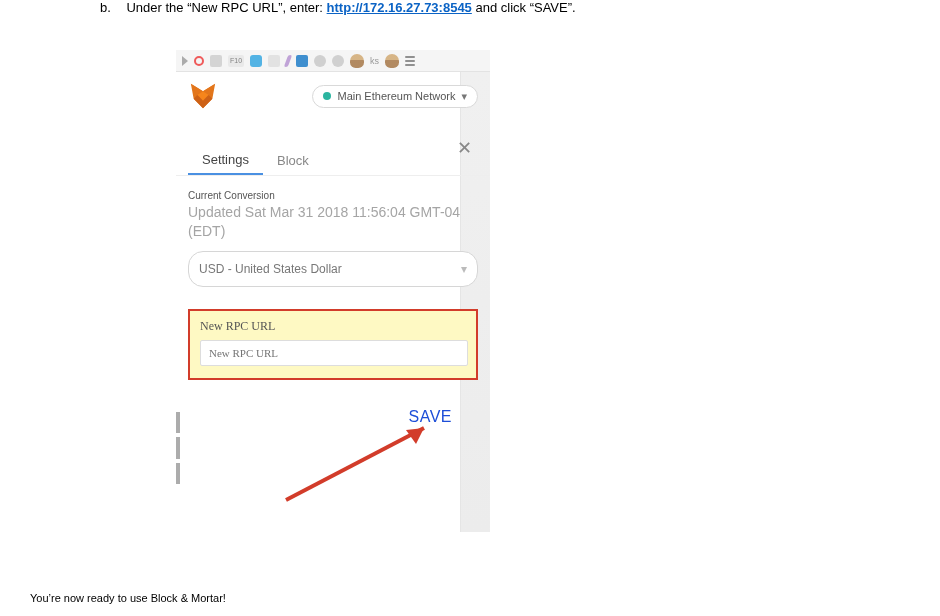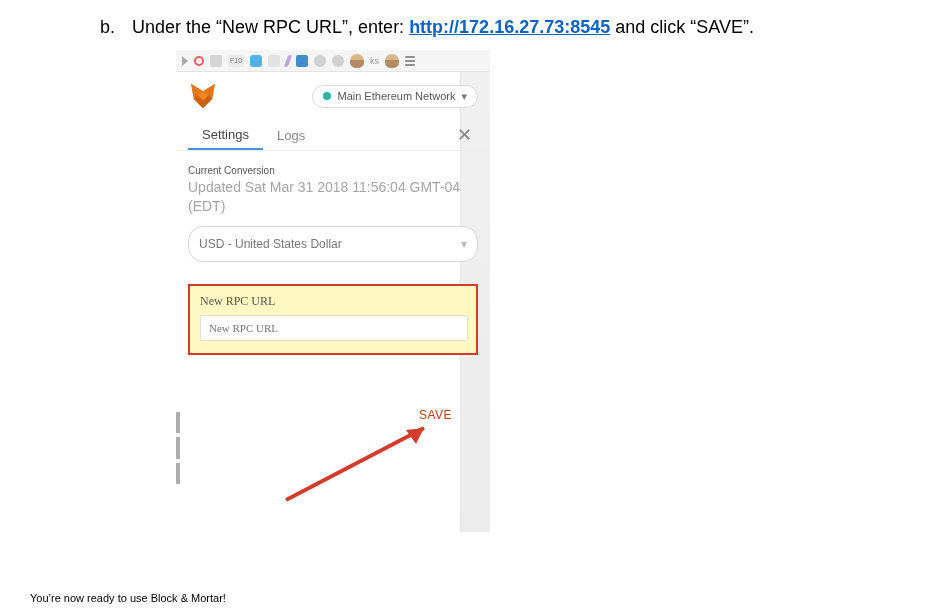--- a/index.html
+++ b/index.html
@@ -7,23 +7,23 @@
       width: 940px;
       height: 616px;
       background: #fff;
       font-family: Arial, Helvetica, sans-serif;
       color: #000;
       position: relative;
     }
     
     .instr-line {
       position: absolute;
-      top: 17px;
+      top: 0;
       left: 100px;
-      font-size: 18px;
+      font-size: 13px;
     }
     .instr-line .bullet { margin-right: 12px; }
     .instr-line a { color: #0b63c5; font-weight: bold; text-decoration: underline; }
     .final-line {
       position: absolute;
       bottom: 12px;
       left: 30px;
       font-size: 11px;
     }
 
@@ -95,21 +95,21 @@
       margin-left:auto;
       display:flex; align-items:center; gap:6px;
       border:1px solid #d9d9d9; border-radius:16px;
       padding:4px 10px; font-size:11px; color:#555;
       background:#fff;
     }
     .dot { width:8px; height:8px; border-radius:50%; background:#2bb5a0; }
     .net-pill .chev { font-size:11px; color:#777; }
 
     .tabrow { display:flex; align-items:center; border-bottom:1px solid #eee; margin:4px -12px 14px; padding:0 12px; position:relative; z-index:2;}
-    .tab { padding:6px 14px; font-size:13px; color:#888; }
+    .tab { padding:6px 14px; font-size:13px; color:#888;margin-top:26px; }
     .tab.active { color:#444; border-bottom:2px solid #4a90e2;}
     .tabrow .x { margin-left:auto; font-size:18px; color:#888; padding:4px 6px; cursor:pointer;}
 
     .section-label { font-size:10px; color:#555; margin-bottom:2px; }
     .subtext { font-size:14px; color:#a5a5a5; line-height:1.35; margin-bottom:10px; }
 
     .select {
       border:1px solid #d6d6d6; border-radius:15px;
       padding:10px 28px 10px 10px; font-size:12px; color:#777;
       position:relative; margin-bottom:22px; background:#fff;
@@ -118,21 +118,21 @@
 
     
     .rpc-block { border:2px solid #d23c2a; padding:8px 8px 12px 10px; position:relative; z-index:2; background:#fef9c3;font-family:Liberation Serif, serif;}
     .rpc-label { font-size:12px; color:#555; margin-bottom:6px; }
     .rpc-input {
       width:100%; border:1px solid #ddd; border-radius:2px;
       font-size:11px; padding:6px 8px; color:#bbb; outline:none;
       font-family:inherit;
     }
 
-    .save { position:absolute; right:38px; top:336px; font-size:12px; color:#c2410c; letter-spacing:.5px; z-index:2;}
+    .save { position:absolute; right:38px; top:336px; font-size:16px; color:#1d4ed8; letter-spacing:.5px; z-index:2;}
 
     
     .arrow {
       position:absolute; left:100px; top:350px; width:160px; height:80px; z-index:3; pointer-events:none;
     }
 
     .state-block { margin-top:50px; position:relative; z-index:2;}
   </style>
 </head>
 <body>
@@ -188,21 +188,21 @@
       </div>
       <div class="net-pill">
         <span class="dot"></span>
         <span>Main Ethereum Network</span>
         <span class="chev">▾</span>
       </div>
     </div>
 
     <div class="tabrow">
       <div class="tab active">Settings</div>
-      <div class="tab">Logs</div>
+      <div class="tab">Block</div>
       <div class="x">✕</div>
     </div>
 
     <div class="section-label">Current Conversion</div>
     <div class="subtext">Updated Sat Mar 31 2018 11:56:04 GMT-0400 (EDT)</div>
     <div class="select">
       <span>USD - United States Dollar</span>
       <span class="chev">▾</span>
     </div>
 

